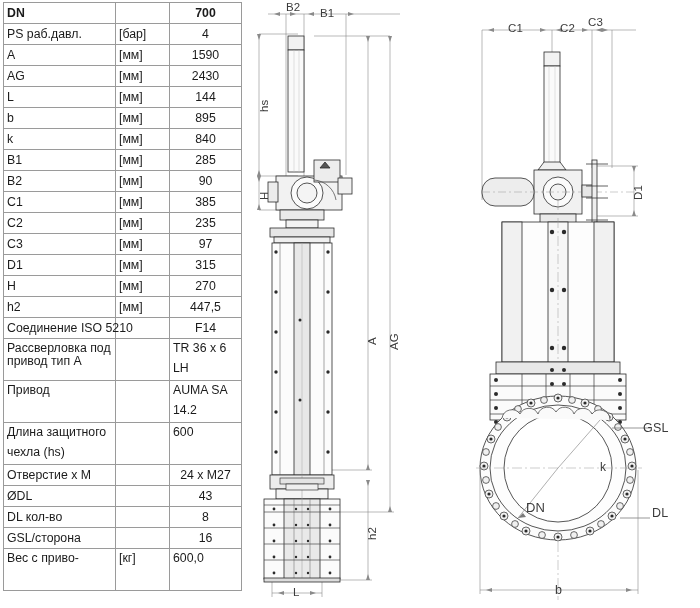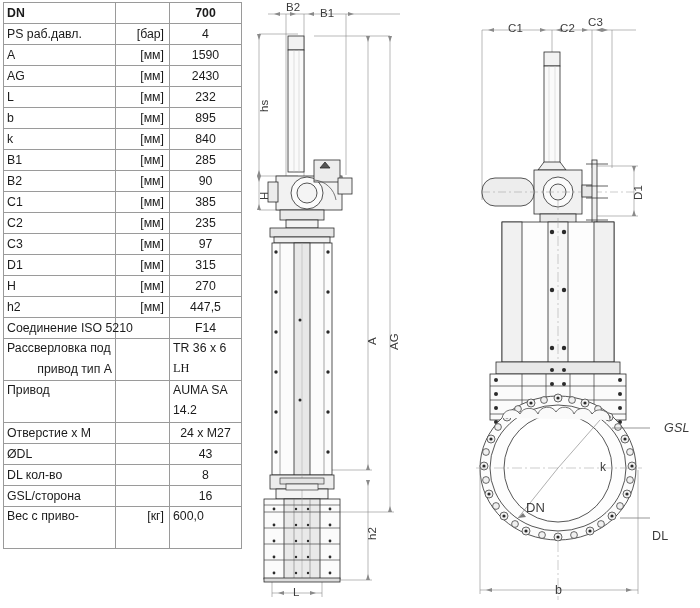--- a/index.html
+++ b/index.html
@@ -23,21 +23,21 @@
     border: 1px solid #9a9a9a;
     font-size: 12.3px;
     color: #1b1b1b;
     padding: 0 3px;
     height: 21px;
     line-height: 13px;
     vertical-align: middle;
     white-space: nowrap;
   }
   #spec-table .c-lab { width: 112px; text-align: left; }
-  #spec-table .c-unit { width: 54px; text-align: right; padding-right: 5px;
+  #spec-table .c-unit { width: 54px; padding-right: 5px;
                         border-left: none; border-right: none; }
   #spec-table .c-val { width: 72px; text-align: center; }
   #spec-table tr.head td { font-weight: bold; }
   #spec-table td.tall { height: 42px; vertical-align: top; padding-top: 3px; }
   #spec-table .l2 { display:block; }
   #spec-table .val-center-2 { text-align:left; }
 
   
   .draw { position: absolute; }
   svg { display: block; }
@@ -74,21 +74,21 @@
           <td class="c-val">1590</td>
         </tr>
         <tr>
           <td class="c-lab">AG</td>
           <td class="c-unit">[мм]</td>
           <td class="c-val">2430</td>
         </tr>
         <tr>
           <td class="c-lab">L</td>
           <td class="c-unit">[мм]</td>
-          <td class="c-val">232</td>
+          <td class="c-val">144</td>
         </tr>
         <tr>
           <td class="c-lab">b</td>
           <td class="c-unit">[мм]</td>
           <td class="c-val">895</td>
         </tr>
         <tr>
           <td class="c-lab">k</td>
           <td class="c-unit">[мм]</td>
           <td class="c-val">840</td>
@@ -134,37 +134,48 @@
           <td class="c-val">447,5</td>
         </tr>
         <tr>
           <td class="c-lab">Соединение ISO 5210</td>
           <td class="c-unit"></td>
           <td class="c-val">F14</td>
         </tr>
         <tr>
           <td class="c-lab tall">
             <span class="l2">Рассверловка под</span>
-            <span class="l2" style="margin-top: 8px; text-align: right;">привод тип A</span>
+            <span class="l2" style="margin-top: 0;">привод тип A</span>
           </td>
           <td class="c-unit tall"></td>
           <td class="c-val tall">
             <span class="l2 val-center-2">TR 36 x 6</span>
-            <span class="l2 val-center-2" style="margin-top: 7px; font-family: Liberation Serif, serif;">LH</span>
+            <span class="l2 val-center-2" style="margin-top: 7px;">LH</span>
           </td>
         </tr>
         <tr>
           <td class="c-lab tall">
             <span class="l2">Привод</span>
             <span class="l2" style="margin-top: 7px;"></span>
           </td>
           <td class="c-unit tall"></td>
           <td class="c-val tall">
             <span class="l2 val-center-2">AUMA SA</span>
             <span class="l2 val-center-2" style="margin-top: 7px;">14.2</span>
+          </td>
+        </tr>
+        <tr>
+          <td class="c-lab tall">
+            <span class="l2">Длина защитного</span>
+            <span class="l2" style="margin-top: 7px;">чехла (hs)</span>
+          </td>
+          <td class="c-unit tall"></td>
+          <td class="c-val tall">
+            <span class="l2 val-center-2">600</span>
+            <span class="l2 val-center-2" style="margin-top: 7px;"></span>
           </td>
         </tr>
         <tr>
           <td class="c-lab">Отверстие x M</td>
           <td class="c-unit"></td>
           <td class="c-val">24 x M27</td>
         </tr>
         <tr>
           <td class="c-lab">ØDL</td>
           <td class="c-unit"></td>
@@ -528,18 +539,18 @@
         </g>
       </g>
     </svg>
 
     <div class="dimlbl" style="left:48px; top:22px;">C1</div>
     <div class="dimlbl" style="left:100px; top:22px;">C2</div>
     <div class="dimlbl" style="left:128px; top:16px;">C3</div>
     <div class="dimlbl vert" style="left:172px; top:200px;">D1</div>
     <div class="dimlbl" style="left:140px; top:460px; font-size:12px;">k</div>
     <div class="dimlbl" style="left:66px; top:500px; font-size:13px;">DN</div>
-    <div class="dimlbl" style="left:204px; top:421px; font-size:12.5px;font-style:italic;">GSL</div>
-    <div class="dimlbl" style="left:192px; top:529px; font-size:12.5px;">DL</div>
+    <div class="dimlbl" style="left:183px; top:421px; font-size:12.5px;">GSL</div>
+    <div class="dimlbl" style="left:192px; top:506px; font-size:12.5px;">DL</div>
     <div class="dimlbl" style="left:95px; top:583px; font-size:12.5px;">b</div>
   </div>
 
 </div>
 
 </body></html>

